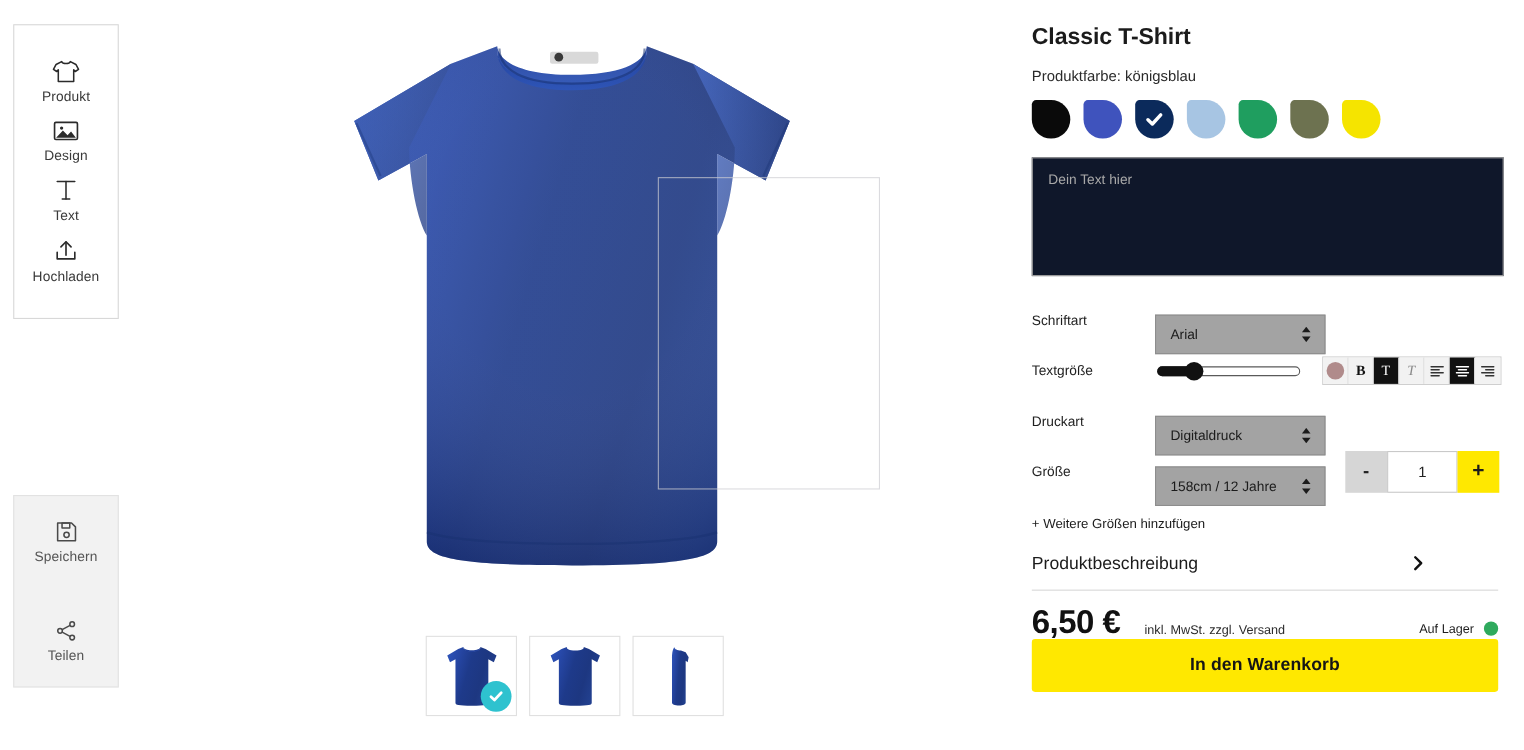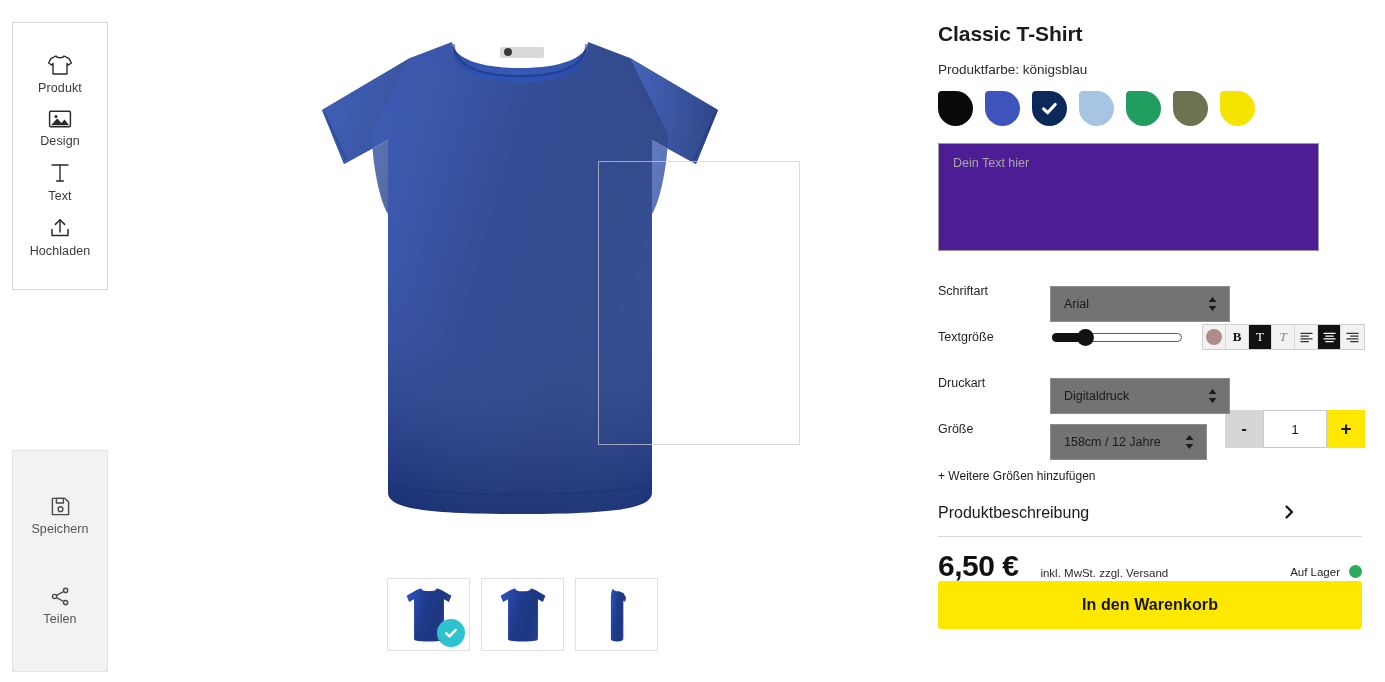--- a/index.html
+++ b/index.html
@@ -24,21 +24,21 @@
     width: 96px; height: 268px;
     border: 1px solid #d8d8d8;
     background: #ffffff;
     display: flex; flex-direction: column;
     align-items: center; justify-content: center;
     gap: 14px;
     padding: 8px 0;
   }
   .rail-bottom {
     position: absolute; left: 12px; top: 450px;
-    width: 96px; height: 222px;
+    width: 96px; height: 175px;
     border: 1px solid #e2e2e2;
     background: #f2f2f2;
     display: flex; flex-direction: column;
     align-items: center; justify-content: center;
     gap: 50px;
   }
   .tool {
     display: flex; flex-direction: column;
     align-items: center; gap: 5px;
     cursor: pointer;
@@ -119,49 +119,49 @@
     width: 35px; height: 35px;
     border-radius: 50% 50% 50% 50%;
     border-top-left-radius: 4px;
     cursor: pointer;
     position: relative;
     display: flex; align-items: center; justify-content: center;
   }
   .swatch .tick { color: #fff; line-height: 0; }
 
   .textarea-box {
-    width: 381px; height: 108px;
+    width: 429px; height: 108px;
     border: 1px solid #9a9a9a;
     padding: 12px 14px;
     font-size: 12.5px;
     color: #a8a8a8;
-    background: #4c1d95;
+    background: #0f172a;
     resize: none;
     font-family: "Liberation Sans", sans-serif;
     display: block;
     margin-bottom: 18px;
   }
   .textarea-box::placeholder { color: #a8a8a8; }
 
   .frow {
     display: flex; align-items: center;
     height: 44px;
     margin-bottom: 2px;
   }
   .frow .flabel {
     width: 112px;
     font-size: 12.5px;
     color: #1f1f1f;
     flex: none;
   }
   .fselect {
     position: relative;
-    width: 180px; height: 36px;
+    width: 155px; height: 36px;
     border: 1px solid #8d8d8d;
-    background: #737373;
+    background: #a3a3a3;
     display: flex; align-items: center;
     padding-left: 13px;
     font-size: 12.5px;
     color: #1b1b1b;
     cursor: pointer;
     margin-top: 26px;
   }
   .fselect .caret {
     position: absolute; right: 12px; top: 50%;
     transform: translateY(-50%);

